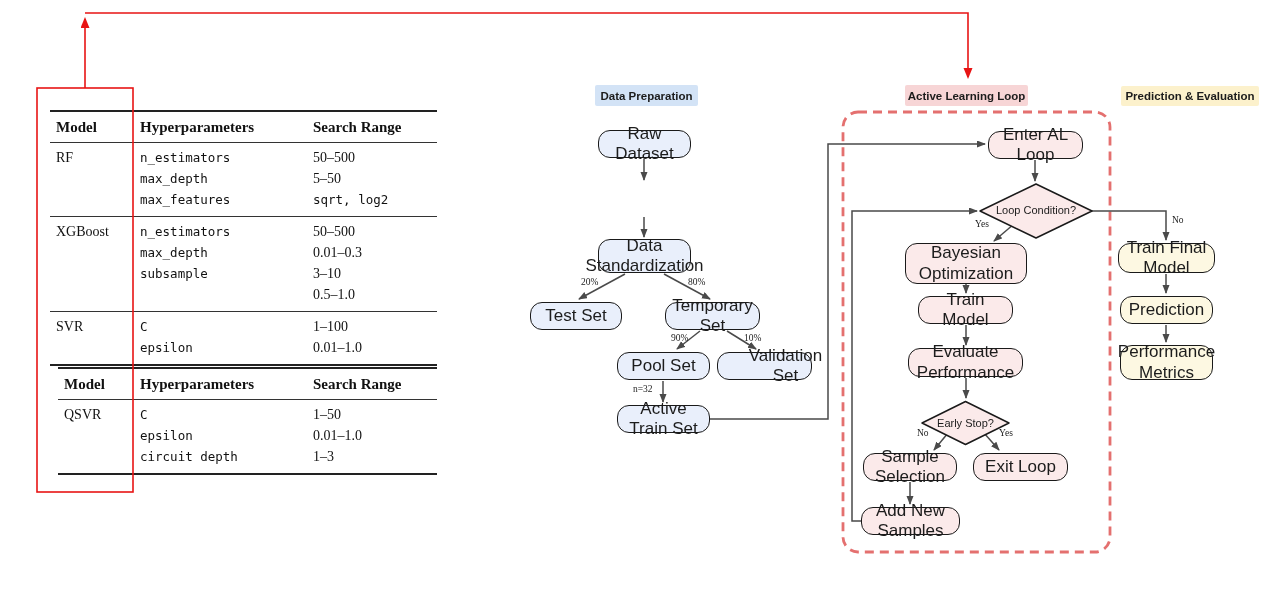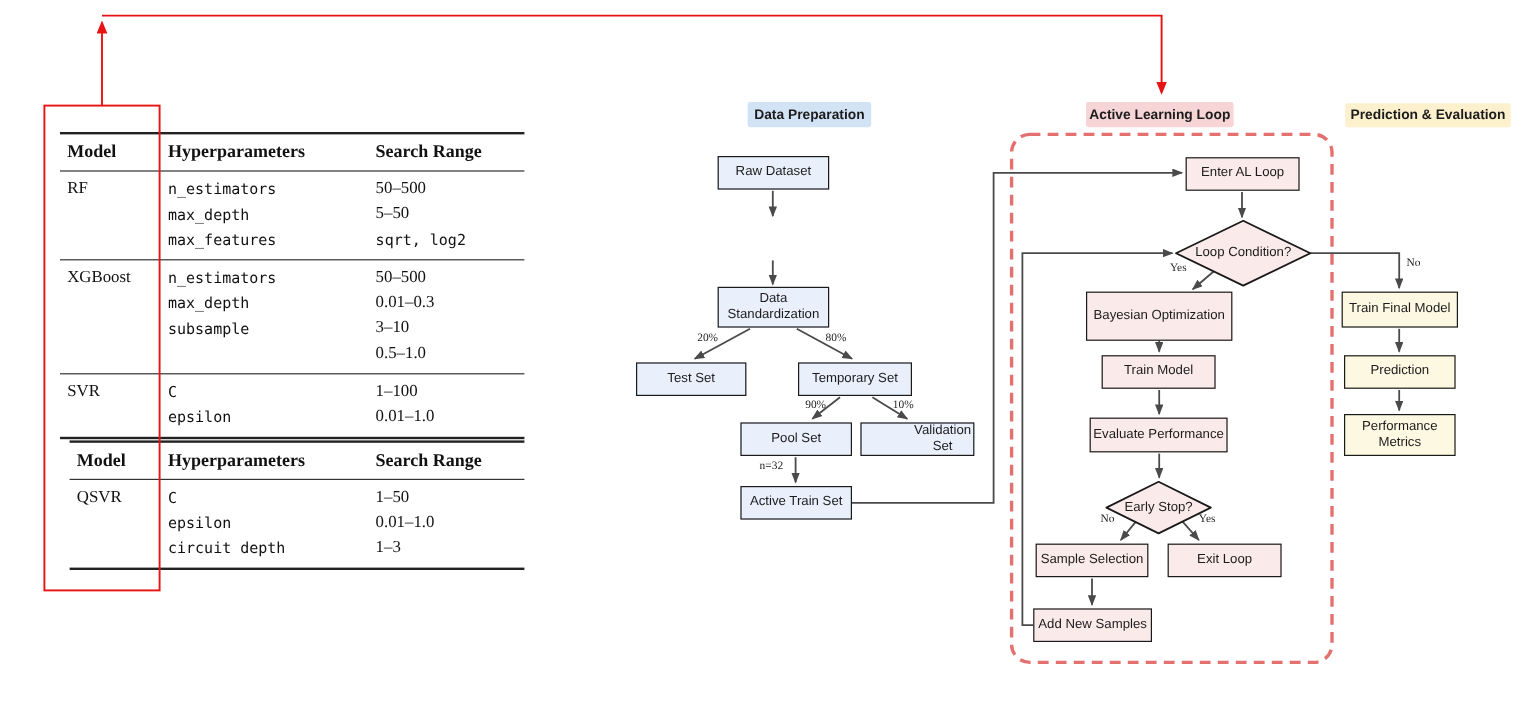--- a/index.html
+++ b/index.html
@@ -18,30 +18,30 @@
   .t2 .hrow,.t2 .grow{grid-template-columns:76px 173px 1fr;}
   .cell{padding-left:6px;}
   .model{font-size:14px;line-height:21px;}
   .param{font-family:"DejaVu Sans Mono","Liberation Mono",monospace;
          font-size:12.5px;line-height:21px;}
   .range{font-size:14px;line-height:21px;}
   .range.mono-val{font-family:"DejaVu Sans Mono","Liberation Mono",monospace;font-size:12.5px;}
 
   
   .node{position:absolute;display:flex;align-items:center;justify-content:center;
-        text-align:center;border:1.4px solid #1a1a1a;border-radius:0;
-        font-size:11px;color:#1c1c1c;white-space:pre-line;line-height:1.2;
+        text-align:center;border:1.4px solid #1a1a1a;border-radius:12px;
+        font-size:17px;color:#1c1c1c;white-space:pre-line;line-height:1.2;
         box-sizing:border-box;padding:1px 2px;}
   .blue{background:var(--blue-fill,#e9effb);}
   .pink{background:var(--pink-fill,#fbeaea);}
   .yellow{background:var(--yellow-fill,#fdf8e2);}
   .seclabel{position:absolute;display:flex;align-items:center;justify-content:center;
             font-weight:bold;font-size:11.5px;color:#1c1c1c;border-radius:2px;
             box-sizing:border-box;}
-  .lbl-blue{background:var(--blue-label,#d3e3f6);margin-left:28px;}
+  .lbl-blue{background:var(--blue-label,#d3e3f6);}
   .lbl-pink{background:var(--pink-label,#f7d5d6);}
   .lbl-yellow{background:var(--yellow-label,#fcf1cc);}
   .dlabel{position:absolute;font-size:11px;color:#1c1c1c;text-align:center;}
   .elabel{position:absolute;font-family:"Liberation Serif",serif;font-size:9.5px;color:#1c1c1c;}
 
   
   svg{position:absolute;left:0;top:0;}
   .connector{stroke:var(--arrow,#4a4a4a);fill:none;stroke-width:1.5px;}
   .diamond{fill:var(--pink-fill,#fbeaea);stroke:#1a1a1a;stroke-width:1.5px;stroke-linejoin:round;}
   .arrowhead-dark{fill:var(--arrow,#4a4a4a);}

